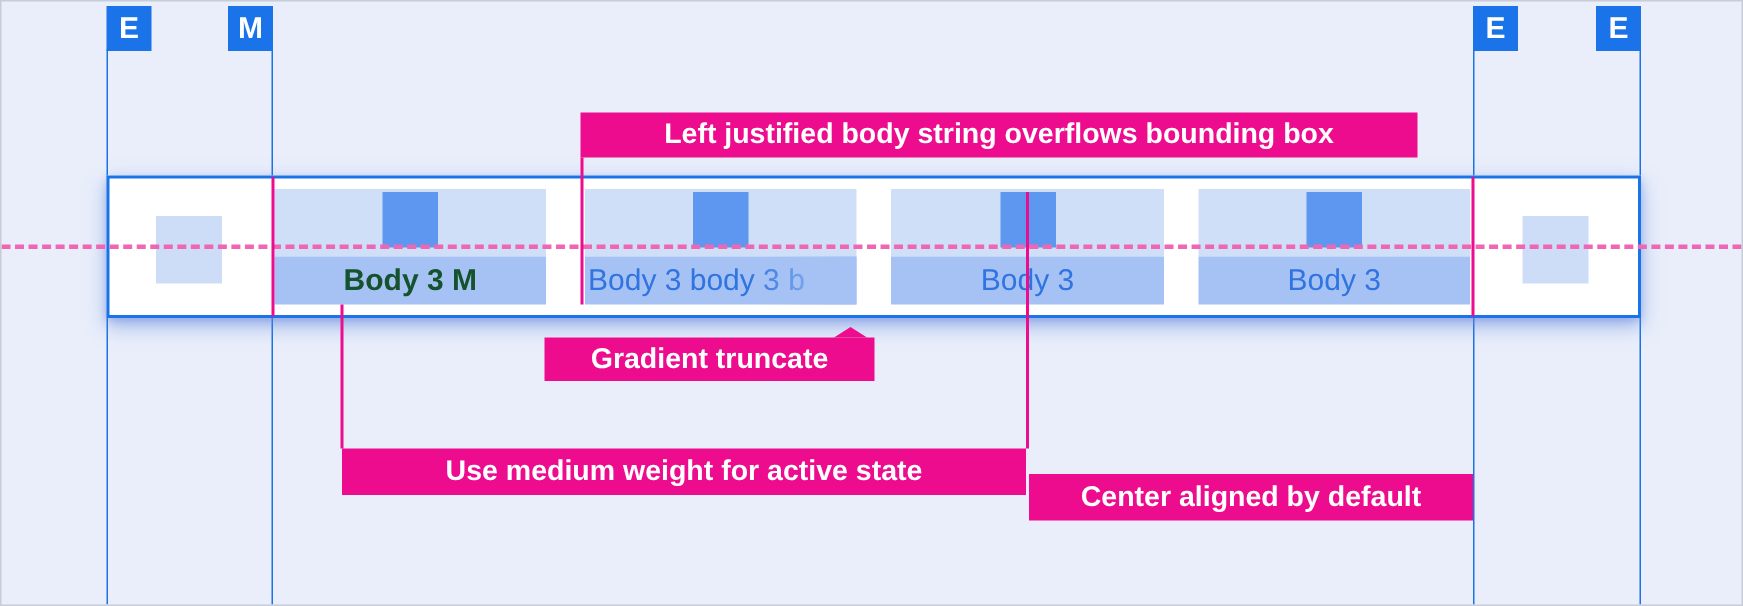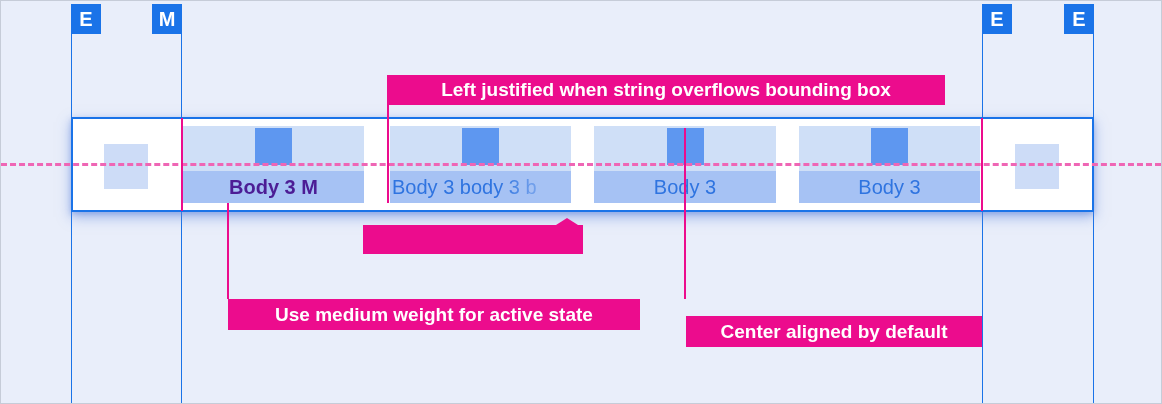--- a/index.html
+++ b/index.html
@@ -117,21 +117,21 @@
     overflow: hidden;
     white-space: nowrap;
   }
   .tab .tab-label {
     display: block;
     line-height: 32px;
     font-size: 20px;
     color: #2f74e0;
     text-align: center;
   }
-  .tab.t1 .tab-label { font-weight: bold; color: #4c1d95; }
+  .tab.t1 .tab-label { font-weight: bold; color: #14532d; }
   .tab.t2 .tab-label { text-align: left; padding-left: 2px; }
   .tab .fade {
     position: absolute;
     top: 170px;
     right: 0;
     width: 72px;
     height: 32px;
     background: linear-gradient(to right, rgba(166,194,244,0), #a6c2f4 88%);
     z-index: 5;
   }
@@ -164,21 +164,21 @@
     font-weight: bold;
     font-size: 19px;
     display: flex;
     align-items: center;
     justify-content: center;
     white-space: nowrap;
     z-index: 8;
   }
   .callout.a-leftjust { left: 386px; top: 74px;  width: 558px; height: 30px; }
   .callout.a-gradient { left: 362px; top: 224px; width: 220px; height: 29px; }
-  .callout.a-medium   { left: 227px; top: 298px; width: 412px; height: 31px; }
+  .callout.a-medium   { left: 227px; top: 298px; width: 456px; height: 31px; }
   .callout.a-center   { left: 685px; top: 315px; width: 296px; height: 31px; }
 
   .callout .pointer-up {
     position: absolute;
     top: -7px;
     left: 193px;
     width: 0;
     height: 0;
     border-left: 11px solid transparent;
     border-right: 11px solid transparent;
@@ -249,25 +249,26 @@
   <div class="edge-line left"></div>
   <div class="edge-line right"></div>
 
   <div class="dashline"></div>
 
   <div class="conn c-leftjust"></div>
   <div class="conn c-medium"></div>
   <div class="conn c-center"></div>
 
   <div class="callout a-leftjust">
-    <span>Left justified when string overflows bounding box</span>
+    <span>Left justified body string overflows bounding box</span>
   </div>
 
   <div class="callout a-gradient">
     <span class="pointer-up"></span>
+    <span>Gradient truncate</span>
   </div>
 
   <div class="callout a-medium">
     <span>Use medium weight for active state</span>
   </div>
 
   <div class="callout a-center">
     <span>Center aligned by default</span>
   </div>
 

